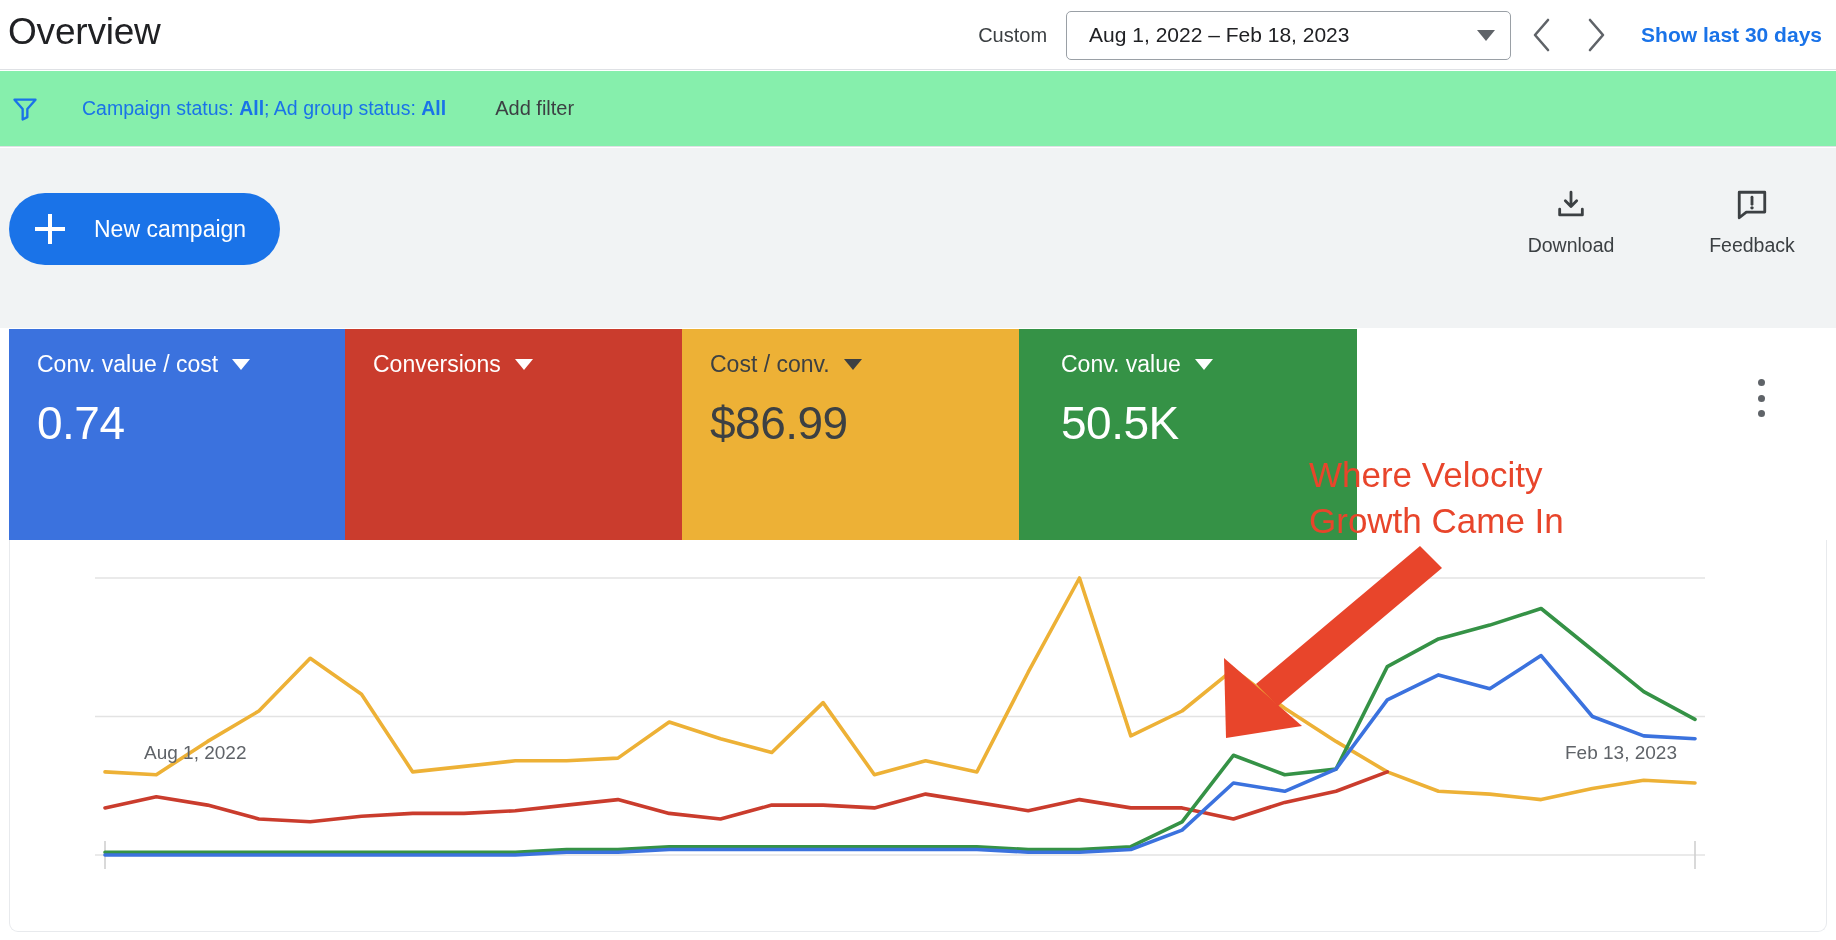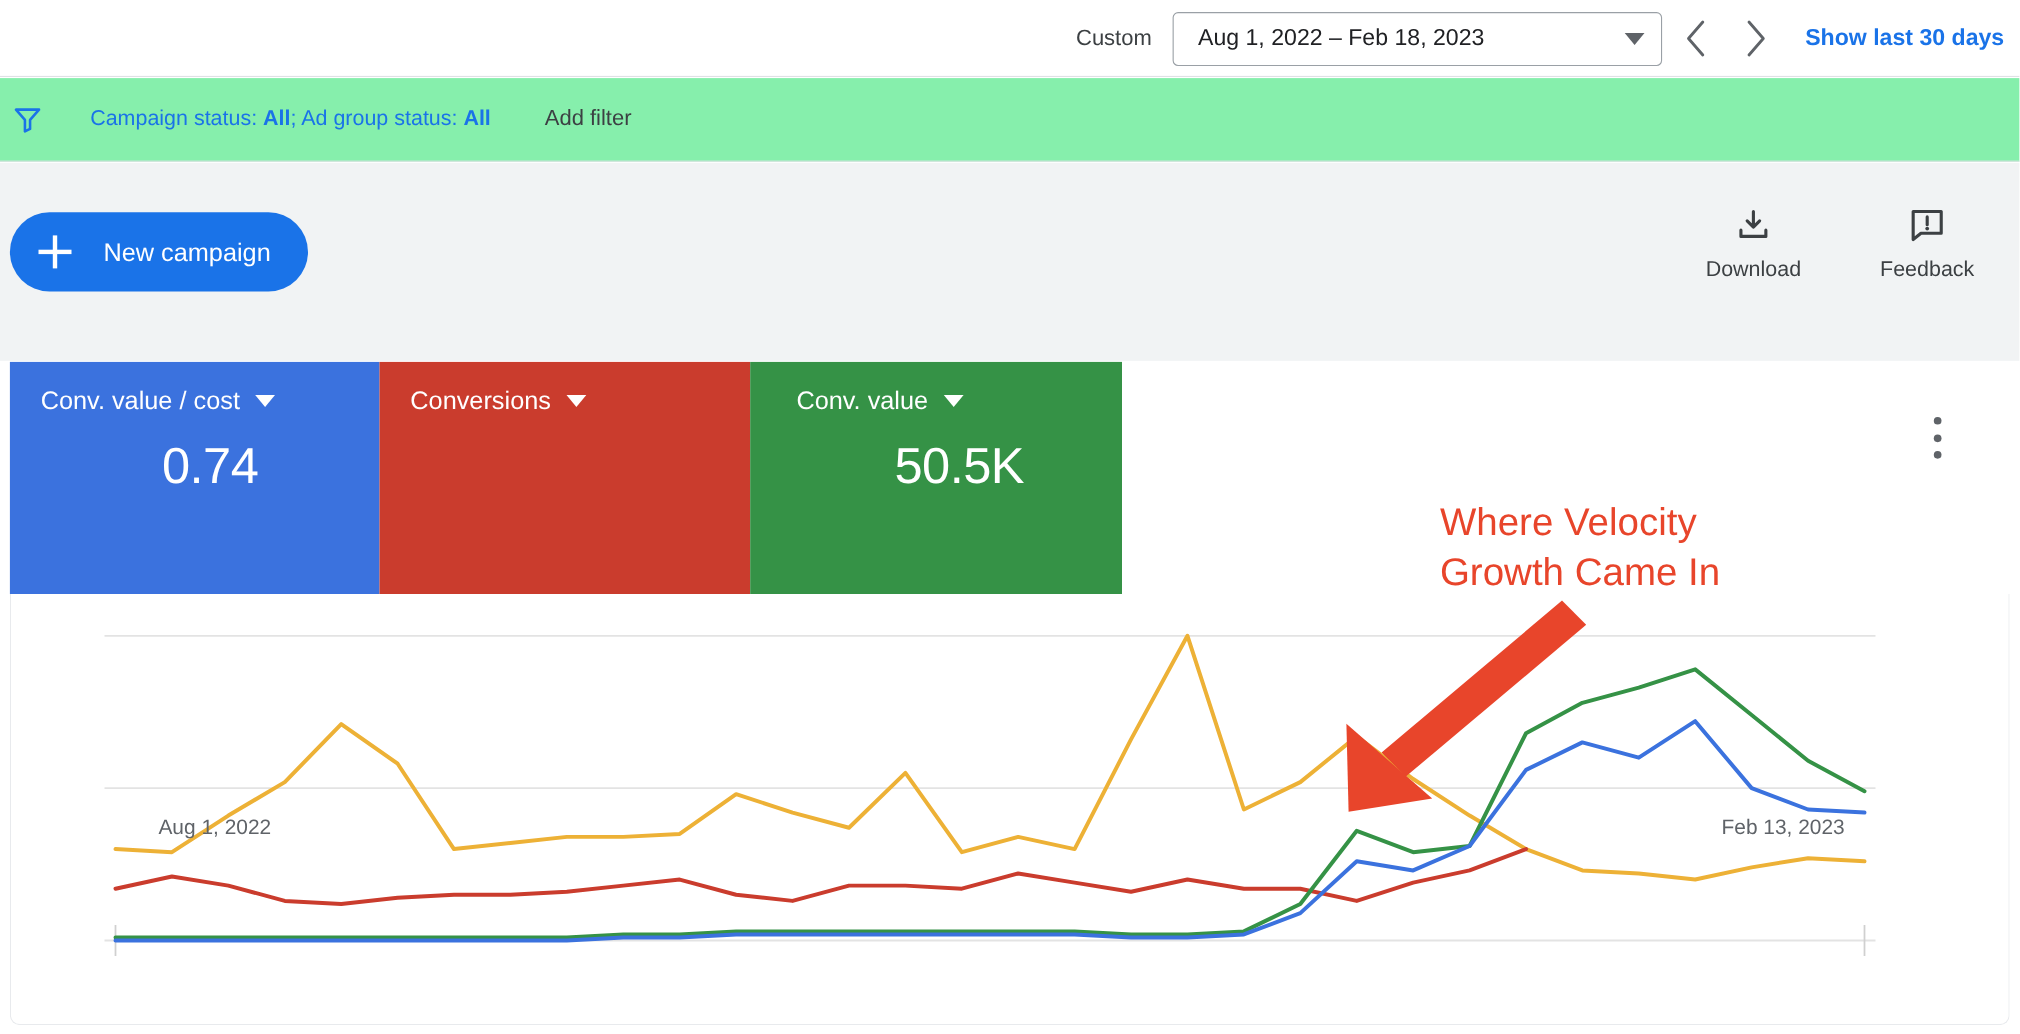--- a/index.html
+++ b/index.html
@@ -108,35 +108,34 @@
     position: relative; width: 30px; height: 30px; flex: none;
   }
   .plus-ico::before, .plus-ico::after {
     content: ""; position: absolute; background: #fff;
   }
   .plus-ico::before { left: 0; top: 13px; width: 30px; height: 4px; }
   .plus-ico::after  { top: 0; left: 13px; height: 30px; width: 4px; }
 
   .tool-actions {
     position: absolute; right: 28px; top: 40px;
-    display: flex; gap: 46px;
+    display: flex; gap: 69px;
   }
   .tool-btn {
     width: 112px; display: flex; flex-direction: column;
     align-items: center; gap: 12px; cursor: pointer;
   }
   .tool-btn .lbl { font-size: 19.5px; color: #3c4043; }
 
   
   .cards {
     position: absolute; left: 9px; top: 329px;
     width: 1818px; height: 273px;
     background: #fff;
     display: flex;
-    text-align: center;
   }
   .card {
     height: 211px; box-sizing: border-box;
     padding: 22px 0 0 28px;
     position: relative;
   }
   .card .mlabel {
     font-size: 23px; font-weight: 400;
     display: flex; align-items: center; gap: 14px;
     white-space: nowrap;
@@ -198,20 +197,21 @@
   }
   .annot-arrow {
     position: absolute; left: 1180px; top: 530px;
     pointer-events: none;
   }
 </style>
 </head>
 <body>
 
 <div class="topbar">
+  <div class="page-title">Overview</div>
 
   <div class="date-area">
     <span class="custom-label">Custom</span>
 
     <div class="date-select">
       <span class="dtext">Aug 1, 2022 – Feb 18, 2023</span>
       <span class="caret-dn"></span>
     </div>
 
     <div class="nav-arrow">
@@ -276,20 +276,27 @@
     <div class="mvalue">0.74</div>
   </div>
 
   <div class="card card-1" style="background: rgb(202, 60, 45); color: rgb(255, 255, 255);">
     <div class="mlabel">
       <span>Conversions</span>
       <span class="mcaret"></span>
     </div>
   </div>
 
+  <div class="card card-2" style="background: rgb(237, 177, 54); color: rgb(60, 64, 67);">
+    <div class="mlabel">
+      <span>Cost / conv.</span>
+      <span class="mcaret"></span>
+    </div>
+    <div class="mvalue">$86.99</div>
+  </div>
 
   <div class="card card-3" style="background: rgb(53, 146, 70); color: rgb(255, 255, 255);">
     <div class="mlabel">
       <span>Conv. value</span>
       <span class="mcaret"></span>
     </div>
     <div class="mvalue">50.5K</div>
   </div>
 
   <div class="card-rest">

